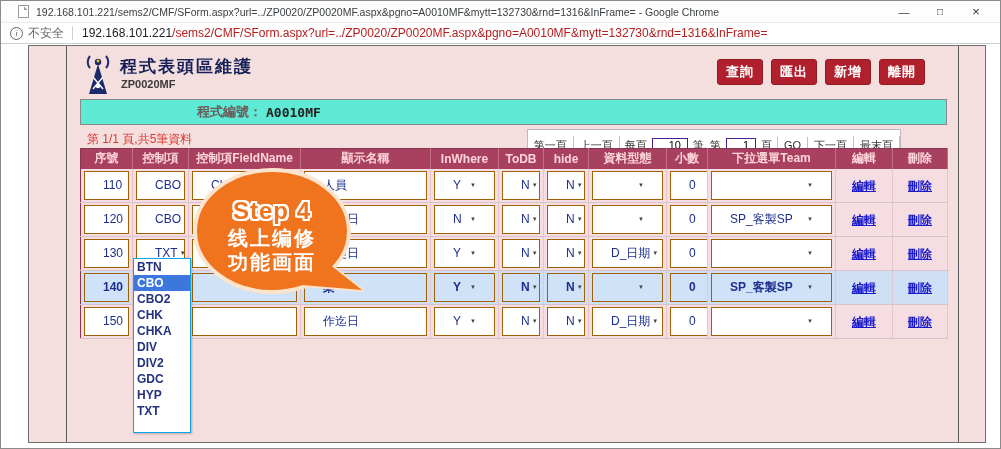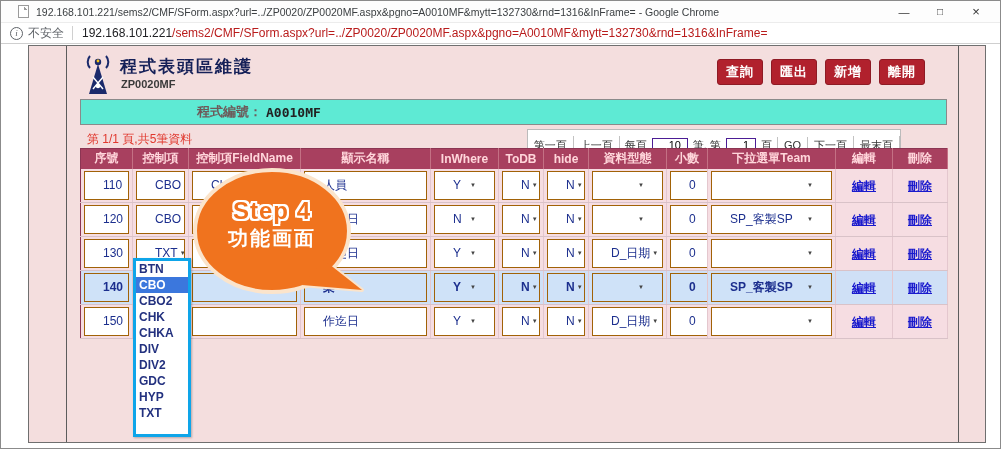--- a/index.html
+++ b/index.html
@@ -68,21 +68,21 @@
   .grid tr.hl td { background:#cfe0f6; }
   .box { background:#fff; border:1px solid #a16207; height:29px; display:flex; align-items:center;
          justify-content:space-between; padding:0 18px; font-size:12px; color:#1c2f8e; overflow:hidden; white-space:nowrap; }
   tr.hl .box { background:#cfe2f8; font-weight:bold;text-align:center; }
   .arr { font-size:6px; color:#444; margin-left:2px; flex:0 0 auto; }
   .lnkcell { text-align:center; }
   .lnk { color:#1a1acd; font-size:12px; font-weight:bold; text-decoration:underline; cursor:pointer; }
 
   
   .dlist { position:absolute; left:104px; top:212px; width:58px; background:#fff;
-           border:3px solid #0ea5e9; padding-bottom:13px; z-index:5;
+           border:1px solid #0ea5e9; padding-bottom:13px; z-index:5;
            box-shadow:1px 1px 2px rgba(0,0,0,.25); }
   .dlist div { height:16px; line-height:16px; font-size:12px; font-weight:bold; color:#23317f;
                padding-left:3px; cursor:pointer; white-space:nowrap; }
   .dlist .on { background:#3b77dd; color:#fff; }
 
   
   .balloon { position:absolute; left:150px; top:110px; width:230px; height:190px; z-index:6; pointer-events:none; }
   .btext { position:absolute; left:13px; top:20px; width:160px; text-align:center;margin-top:20px; }
   .step { font-size:24px; line-height:30px; font-weight:bold; color:#f0731e; letter-spacing:1px;
           text-shadow:-2px -2px 0 #fff, 2px -2px 0 #fff, -2px 2px 0 #fff, 2px 2px 0 #fff,
@@ -462,18 +462,19 @@
     </div>
 
     <div class="balloon">
       <svg width="230" height="190" viewBox="0 0 230 190">
         <path d="M145,104 L183,134 L123,129 Z" fill="#f0731e" stroke="#fbe4cb" stroke-width="4" stroke-linejoin="round"></path>
         <ellipse cx="93" cy="75" rx="77" ry="61" fill="#f0731e" stroke="#fbe4cb" stroke-width="4"></ellipse>
         <path d="M145,104 L183,134 L123,129 Z" fill="#f0731e"></path>
       </svg>
       <div class="btext">
         <div class="step">Step 4</div>
+        <div class="bline">线上编修</div>
         <div class="bline">功能画面</div>
       </div>
     </div>
 
   </div>
 </div>
 
 </body></html>

